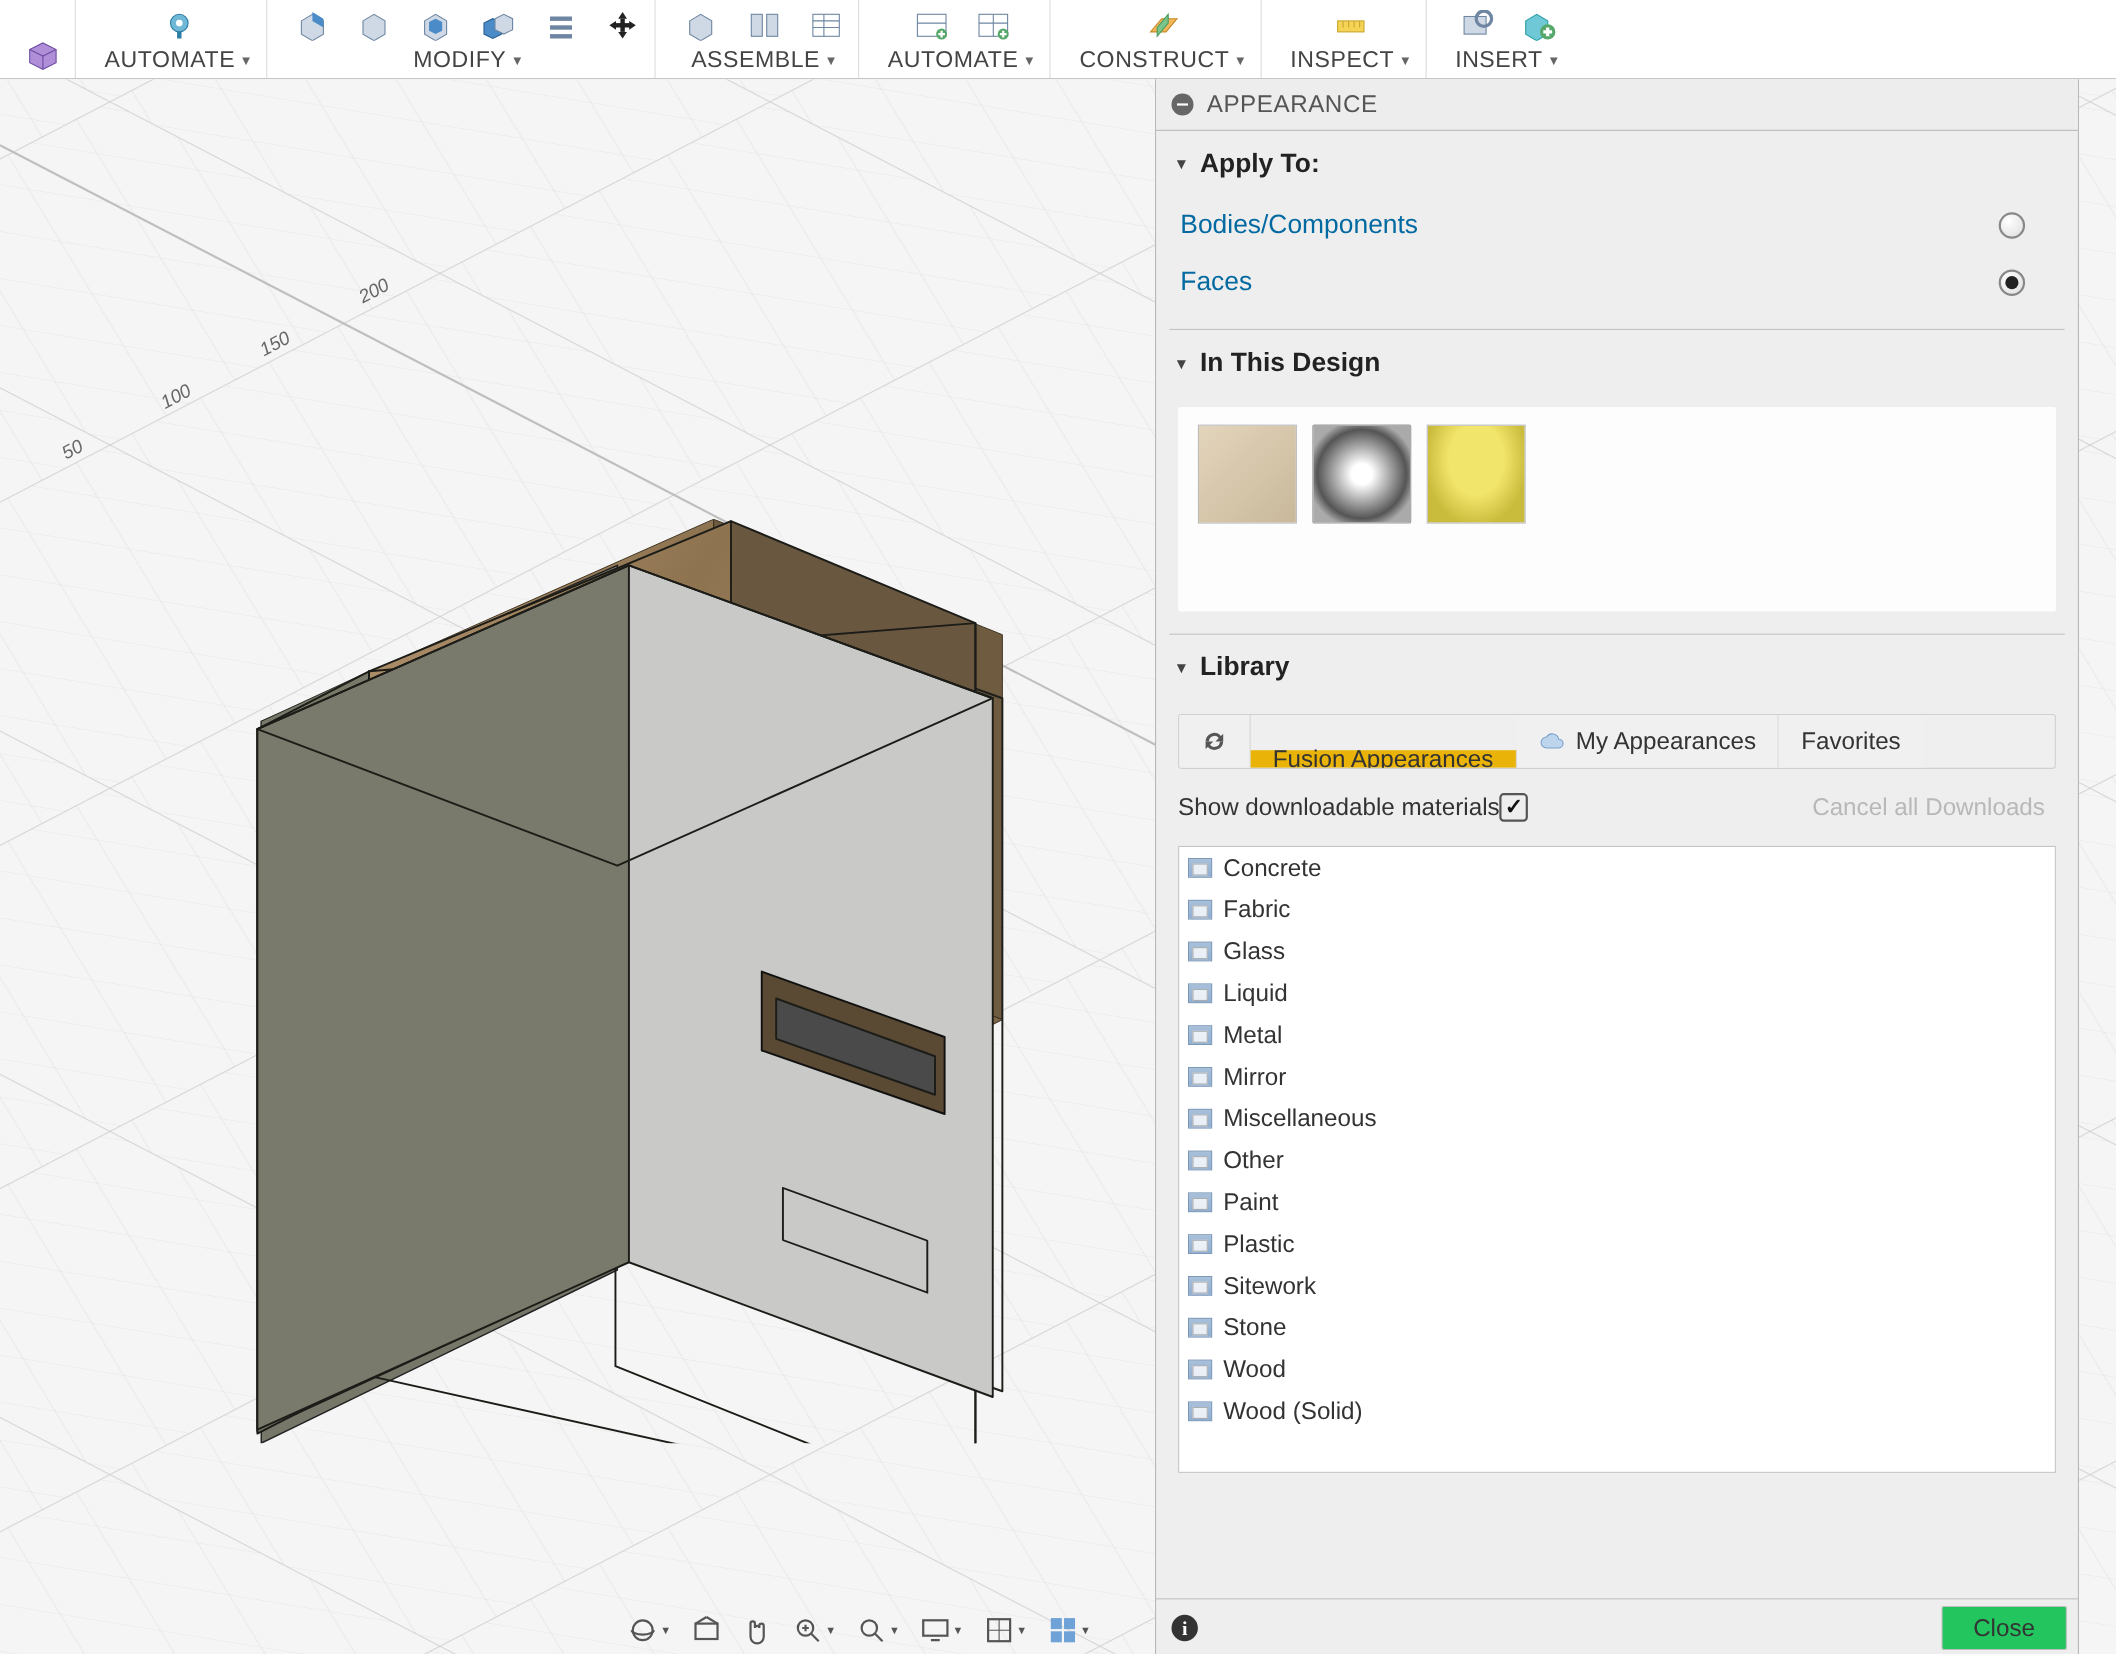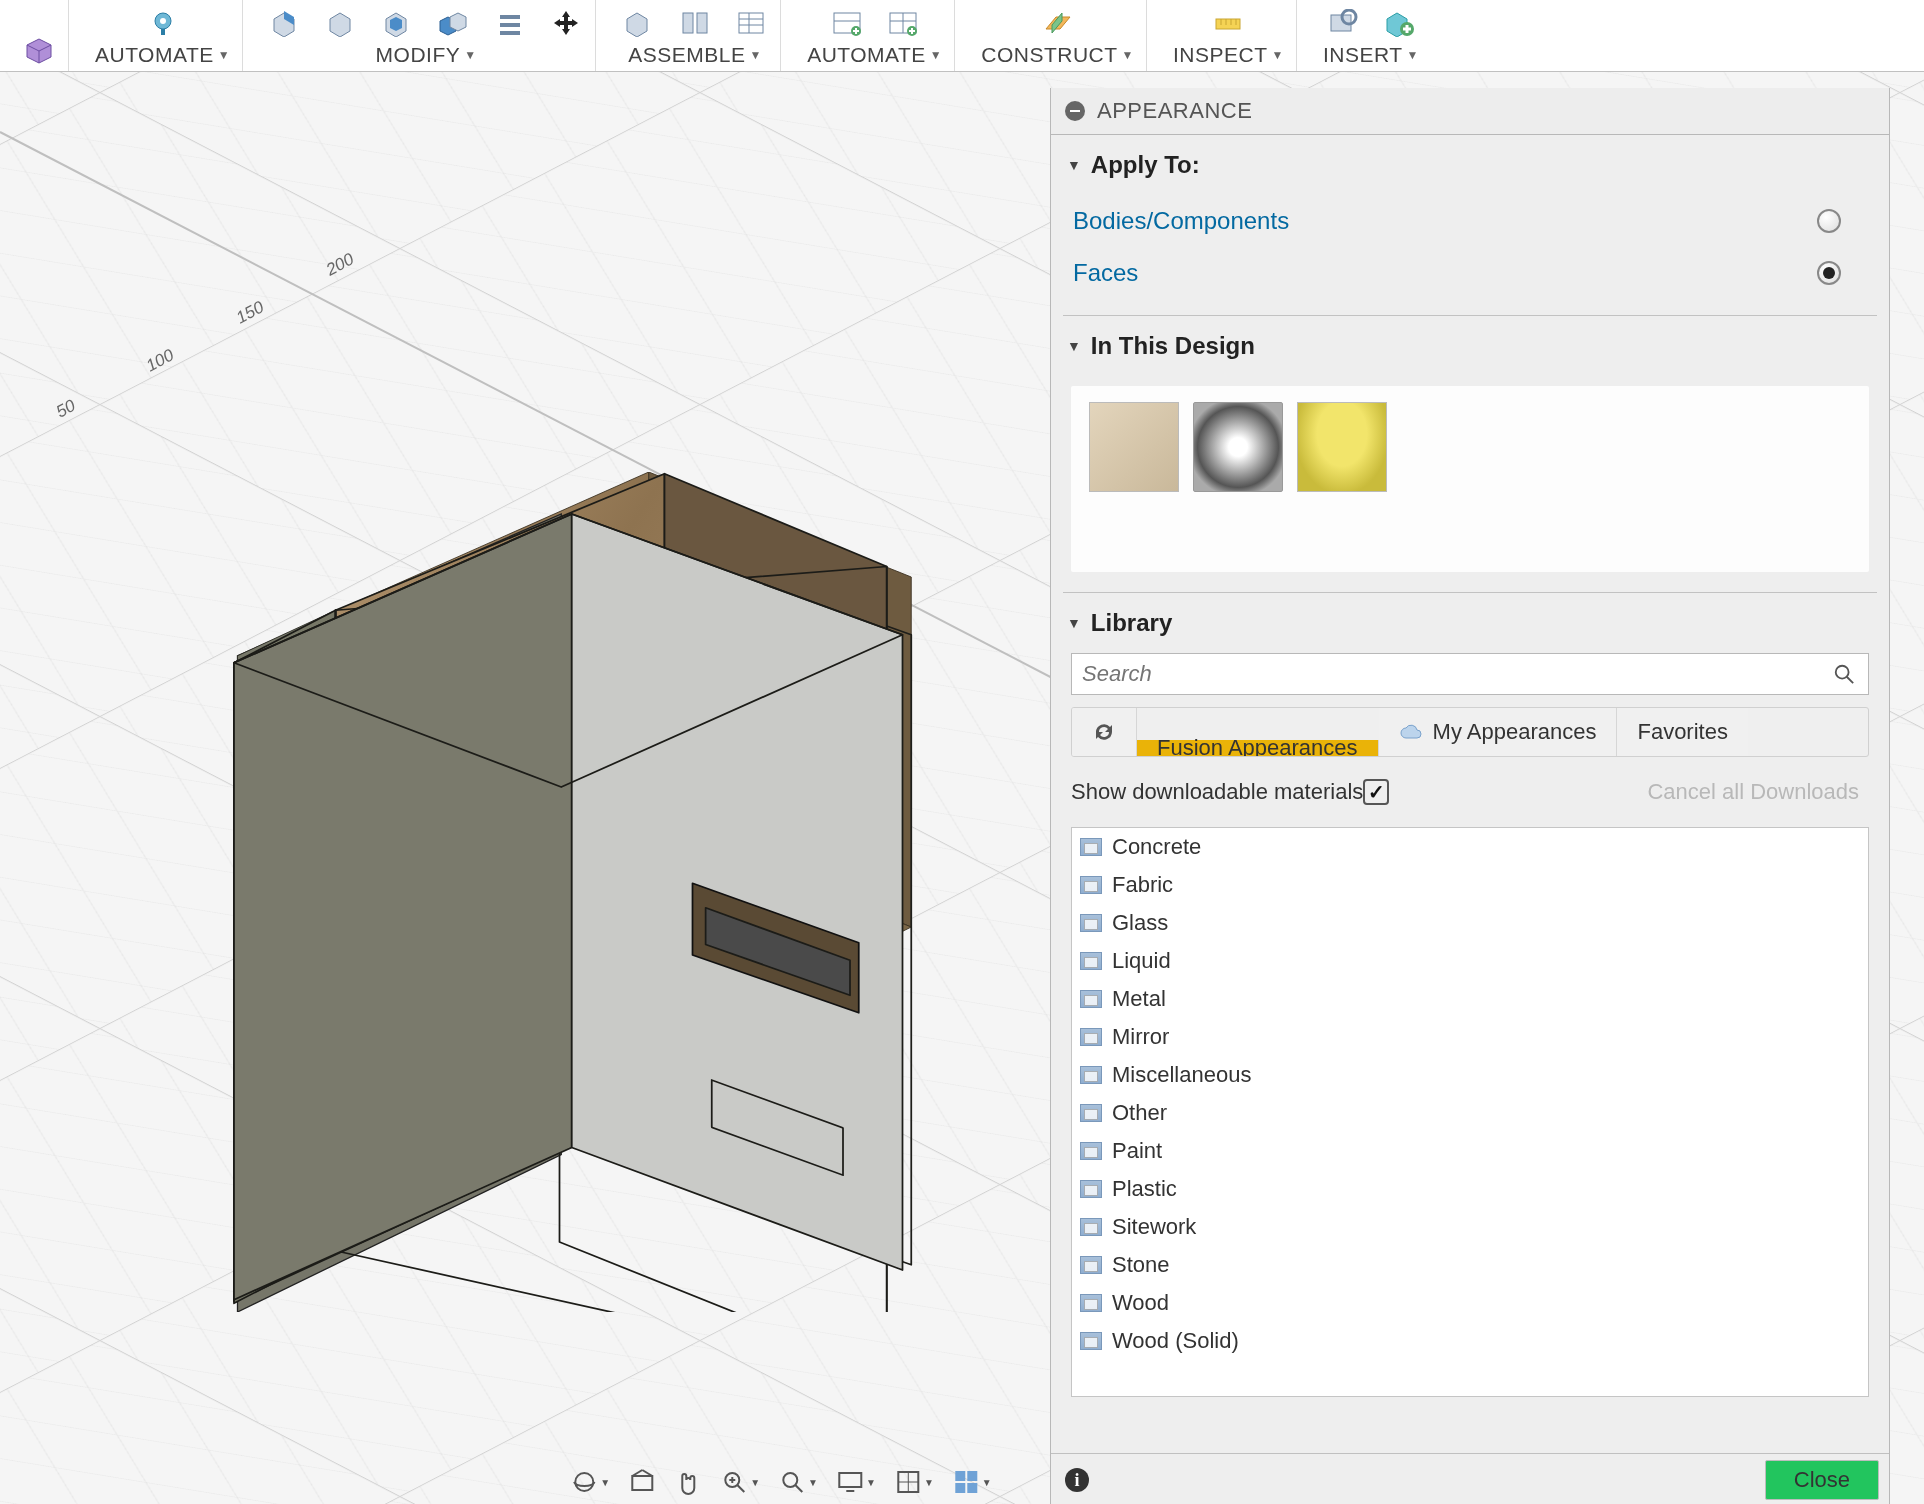--- a/index.html
+++ b/index.html
@@ -59,21 +59,21 @@
     background: #f6f6f6;
   }
   .grid-bg {
     position: absolute;
     inset: 0;
     overflow: hidden;
   }
 
   .panel {
     position: absolute;
-    top: 16px;
+    top: 0;
     right: 34px;
     width: 840px;
     bottom: 0;
     background: #eeeeee;
     border-left: 1px solid #b8b8b8;
     border-right: 1px solid #b8b8b8;
     display: flex;
     flex-direction: column;
   }
   .panel-header {
@@ -625,27 +625,20 @@
       <div class="thumb paint"></div>
     </div>
 
     <div class="hr"></div>
 
     <div class="section-title">
       <span class="tri">▼</span>
       <span>Library</span>
     </div>
 
-    <div class="search-wrap">
-      <input class="search-input" placeholder="Search" style="">
-      <svg class="search-icon" viewBox="0 0 24 24">
-        <circle cx="10" cy="10" r="7" fill="none" stroke="#555" stroke-width="2"></circle>
-        <line x1="15" y1="15" x2="22" y2="22" stroke="#555" stroke-width="2"></line>
-      </svg>
-    </div>
 
     <div class="lib-tabs">
       <div class="lib-tab icon-only">
         <svg width="28" height="28" viewBox="0 0 28 28">
           <path d="M6 14a8 8 0 0 1 14-5l2-2v7h-7l3-3a5 5 0 0 0-9 3z" fill="#555"></path>
           <path d="M22 14a8 8 0 0 1-14 5l-2 2v-7h7l-3 3a5 5 0 0 0 9-3z" fill="#555"></path>
         </svg>
       </div>
       <div class="lib-tab active">
         <span>Fusion Appearances</span>

